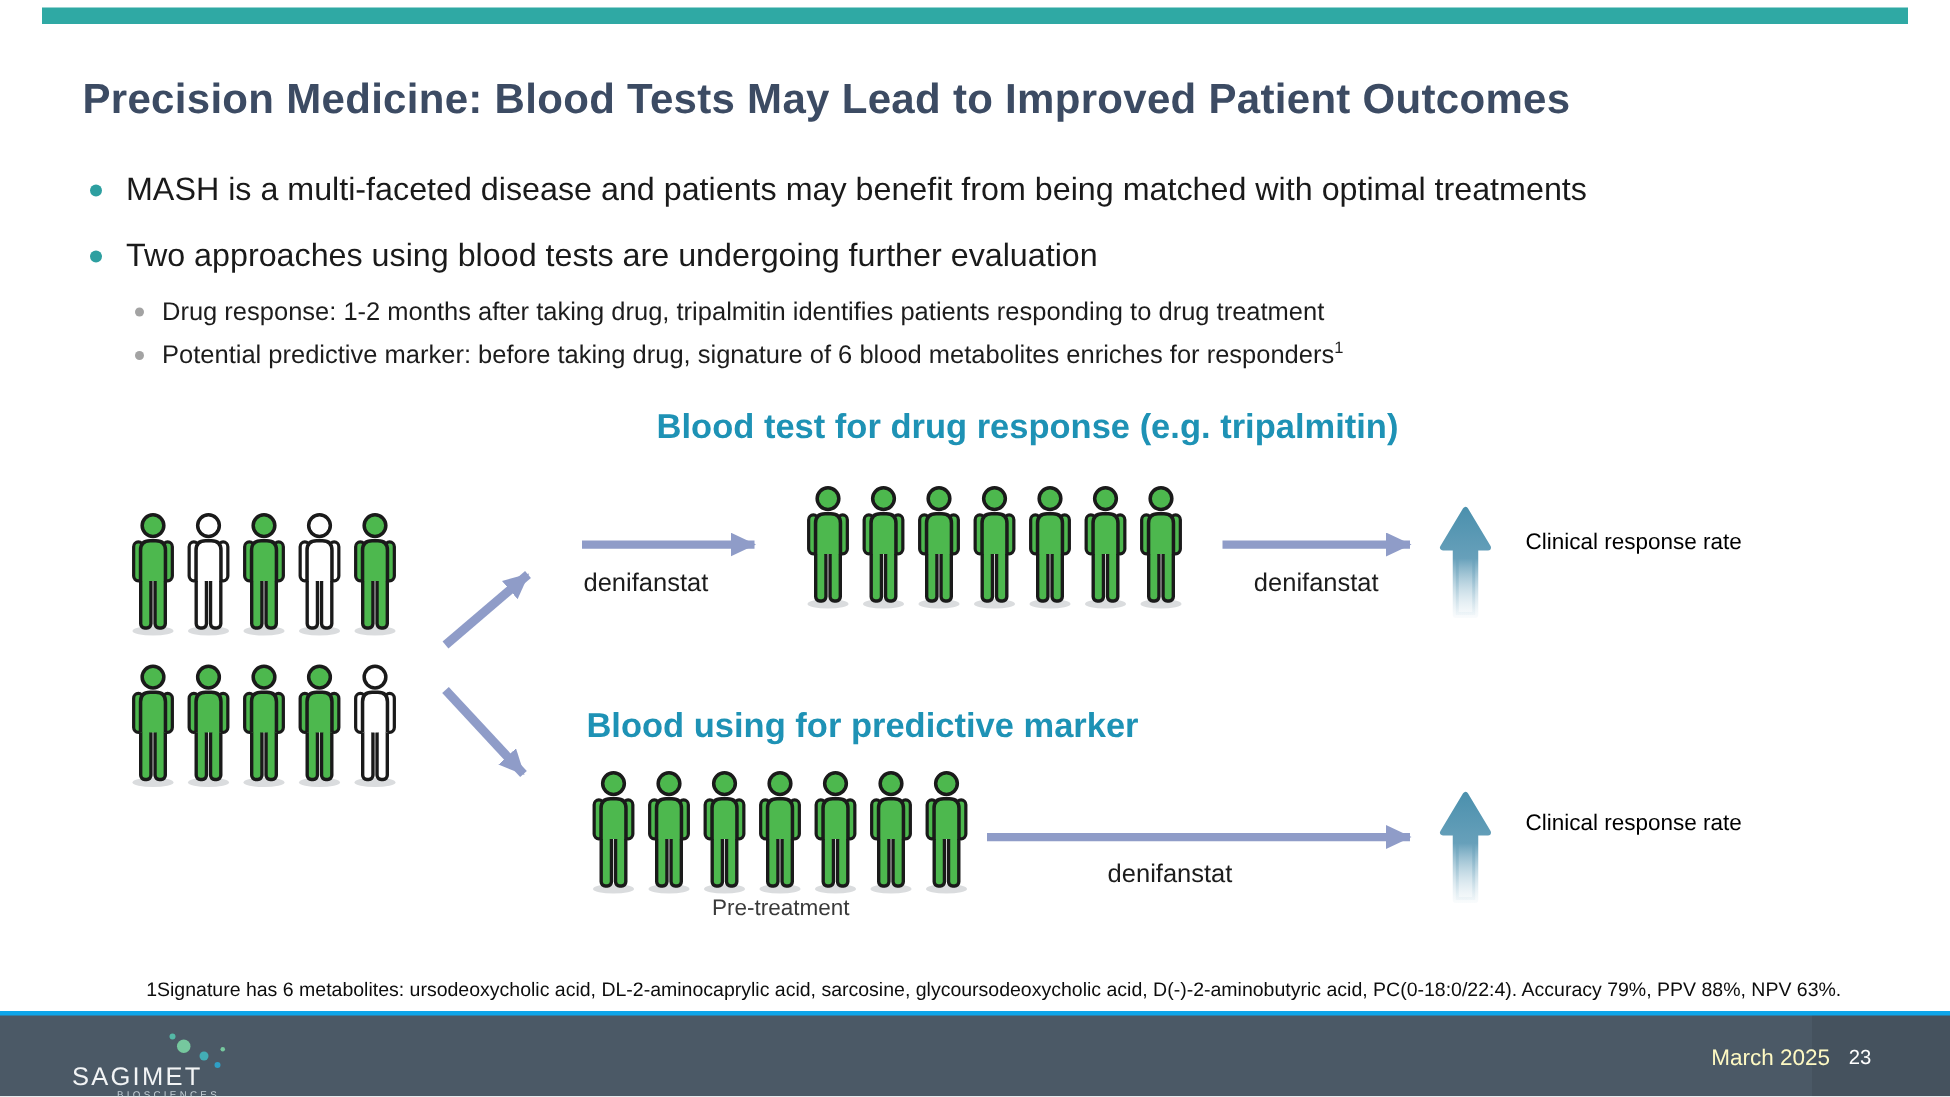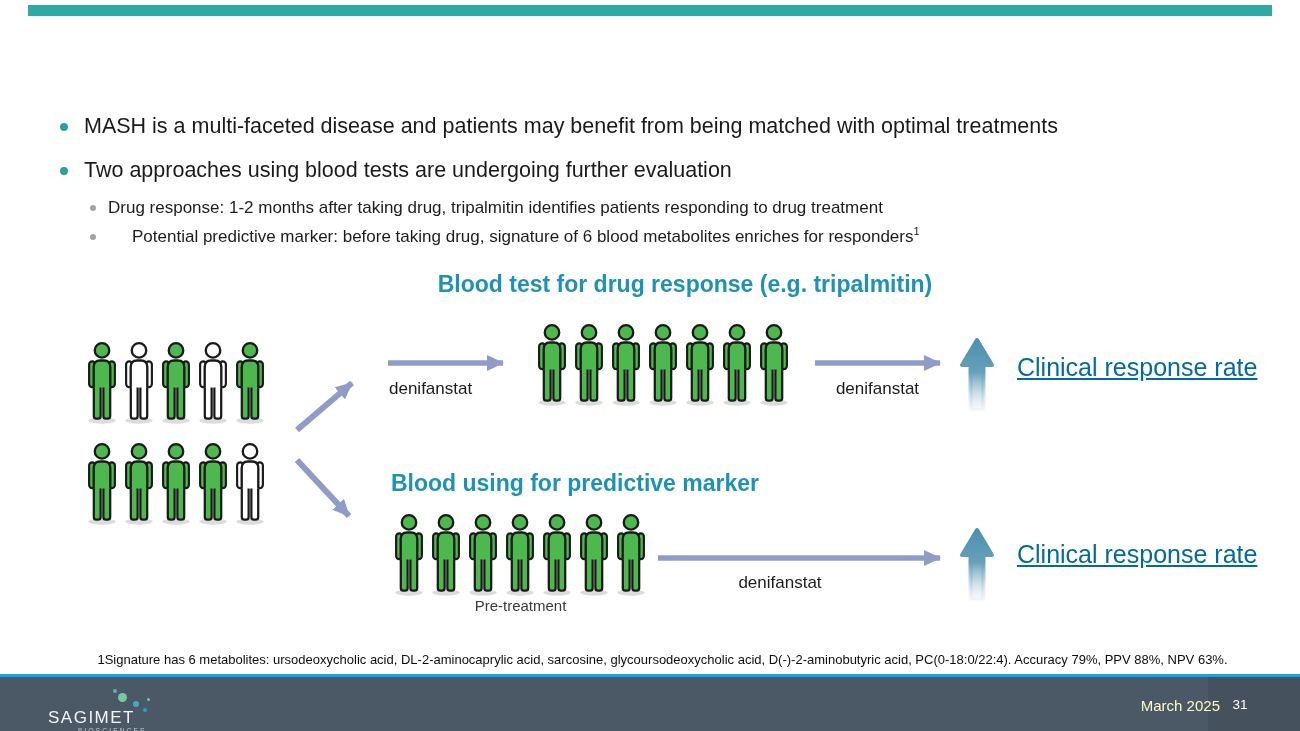--- a/index.html
+++ b/index.html
@@ -17,21 +17,21 @@
   .bullet .dot{width:8px;height:8px;border-radius:50%;background:var(--bullet-dot,#2d9fa0);
                margin:9px 16px 0 0;flex:0 0 auto;}
   .bullet .txt{font-size:21.5px;color:#1a1a1a;}
   .bullet.b1{top:114px;} .bullet.b2{top:158px;}
 
   .sub-bullet{position:absolute;left:90px;display:flex;align-items:flex-start;}
   .sub-bullet .dot{width:6px;height:6px;border-radius:50%;background:var(--sub-bullet-dot,#a3a3a3);
                    margin:7px 12px 0 0;flex:0 0 auto;}
   .sub-bullet .txt{font-size:17px;color:#1c1c1c;}
   .sub-bullet sup{font-size:11px;vertical-align:super;line-height:0;}
-  .sub-bullet.s1{top:198px;} .sub-bullet.s2{top:227px;gap:24px;}
+  .sub-bullet.s1{top:198px;} .sub-bullet.s2{top:227px;}
 
   .diag-heading{position:absolute;font-size:23px;font-weight:bold;
                 color:var(--diagram-heading,#1e92b5);text-align:center;}
   .diag-heading.h1{left:340px;top:271px;width:690px;}
   .diag-heading.h2{left:340px;top:470px;width:470px;}
 
   .people-group{position:absolute;}
   .people-row{display:flex;gap:1px;}
   .people-row + .people-row{margin-top:17px;}
   .person{width:36px;height:84px;display:block;}
@@ -41,21 +41,21 @@
 
   .caption{position:absolute;font-size:15px;color:#3a3a3a;text-align:center;}
   .cap1{left:534px;top:404px;width:259px;}
   .cap2{left:391px;top:597px;width:259px;}
 
   .arrow-label{position:absolute;font-size:17px;color:#1c1c1c;margin-top:10px;}
   .al1{left:389px;top:369px;width:140px;text-align:left;}
   .al2{left:815px;top:369px;width:125px;text-align:center;}
   .al3{left:640px;top:563px;width:280px;text-align:center;}
 
-  .outcome-label{position:absolute;font-size:25px;color:#0369a1;text-decoration:underline;}
+  .outcome-label{position:absolute;font-size:15px;color:#000000;}
   .ol1{left:1017px;top:353px;} .ol2{left:1017px;top:540px;}
 
   .footnote{position:absolute;left:50px;top:652px;width:1225px;
             font-size:13px;color:#0d0d0d;text-align:center;}
 
   .arrows-layer{position:absolute;left:0;top:0;width:1300px;height:731px;pointer-events:none;}
   .connector{stroke:var(--connector-arrow,#8f9cc8);fill:none;}
 
   .footer{position:absolute;left:0;top:674px;width:1300px;height:57px;
           background:var(--footer-bar,#4b5966);border-top:3px solid #0ea5e9;box-sizing:border-box;}
@@ -75,20 +75,21 @@
   .footer-page{position:absolute;left:1220px;top:20px;width:40px;text-align:center;
                font-size:13.5px;color:#ffffff;}
 </style>
 </head>
 <body>
 
 <div class="slide">
 
   <div class="top-bar"></div>
 
+  <div class="title">Precision Medicine: Blood Tests May Lead to Improved Patient Outcomes</div>
 
   <div class="bullet b1">
     <span class="dot"></span>
     <span class="txt">MASH is a multi-faceted disease and patients may benefit from being matched with optimal treatments</span>
   </div>
   <div class="bullet b2">
     <span class="dot"></span>
     <span class="txt">Two approaches using blood tests are undergoing further evaluation</span>
   </div>
 
@@ -374,16 +375,16 @@
   <div class="footer">
     <div class="page-strip"></div>
     <div class="logo-primary">SAGIMET</div>
     <div class="logo-secondary">BIOSCIENCES</div>
     <span class="logo-dot d1"></span>
     <span class="logo-dot d2"></span>
     <span class="logo-dot d3"></span>
     <span class="logo-dot d4"></span>
     <span class="logo-dot d5"></span>
     <div class="footer-date">March 2025</div>
-    <div class="footer-page">31</div>
+    <div class="footer-page">23</div>
   </div>
 
 </div>
 
 </body></html>

